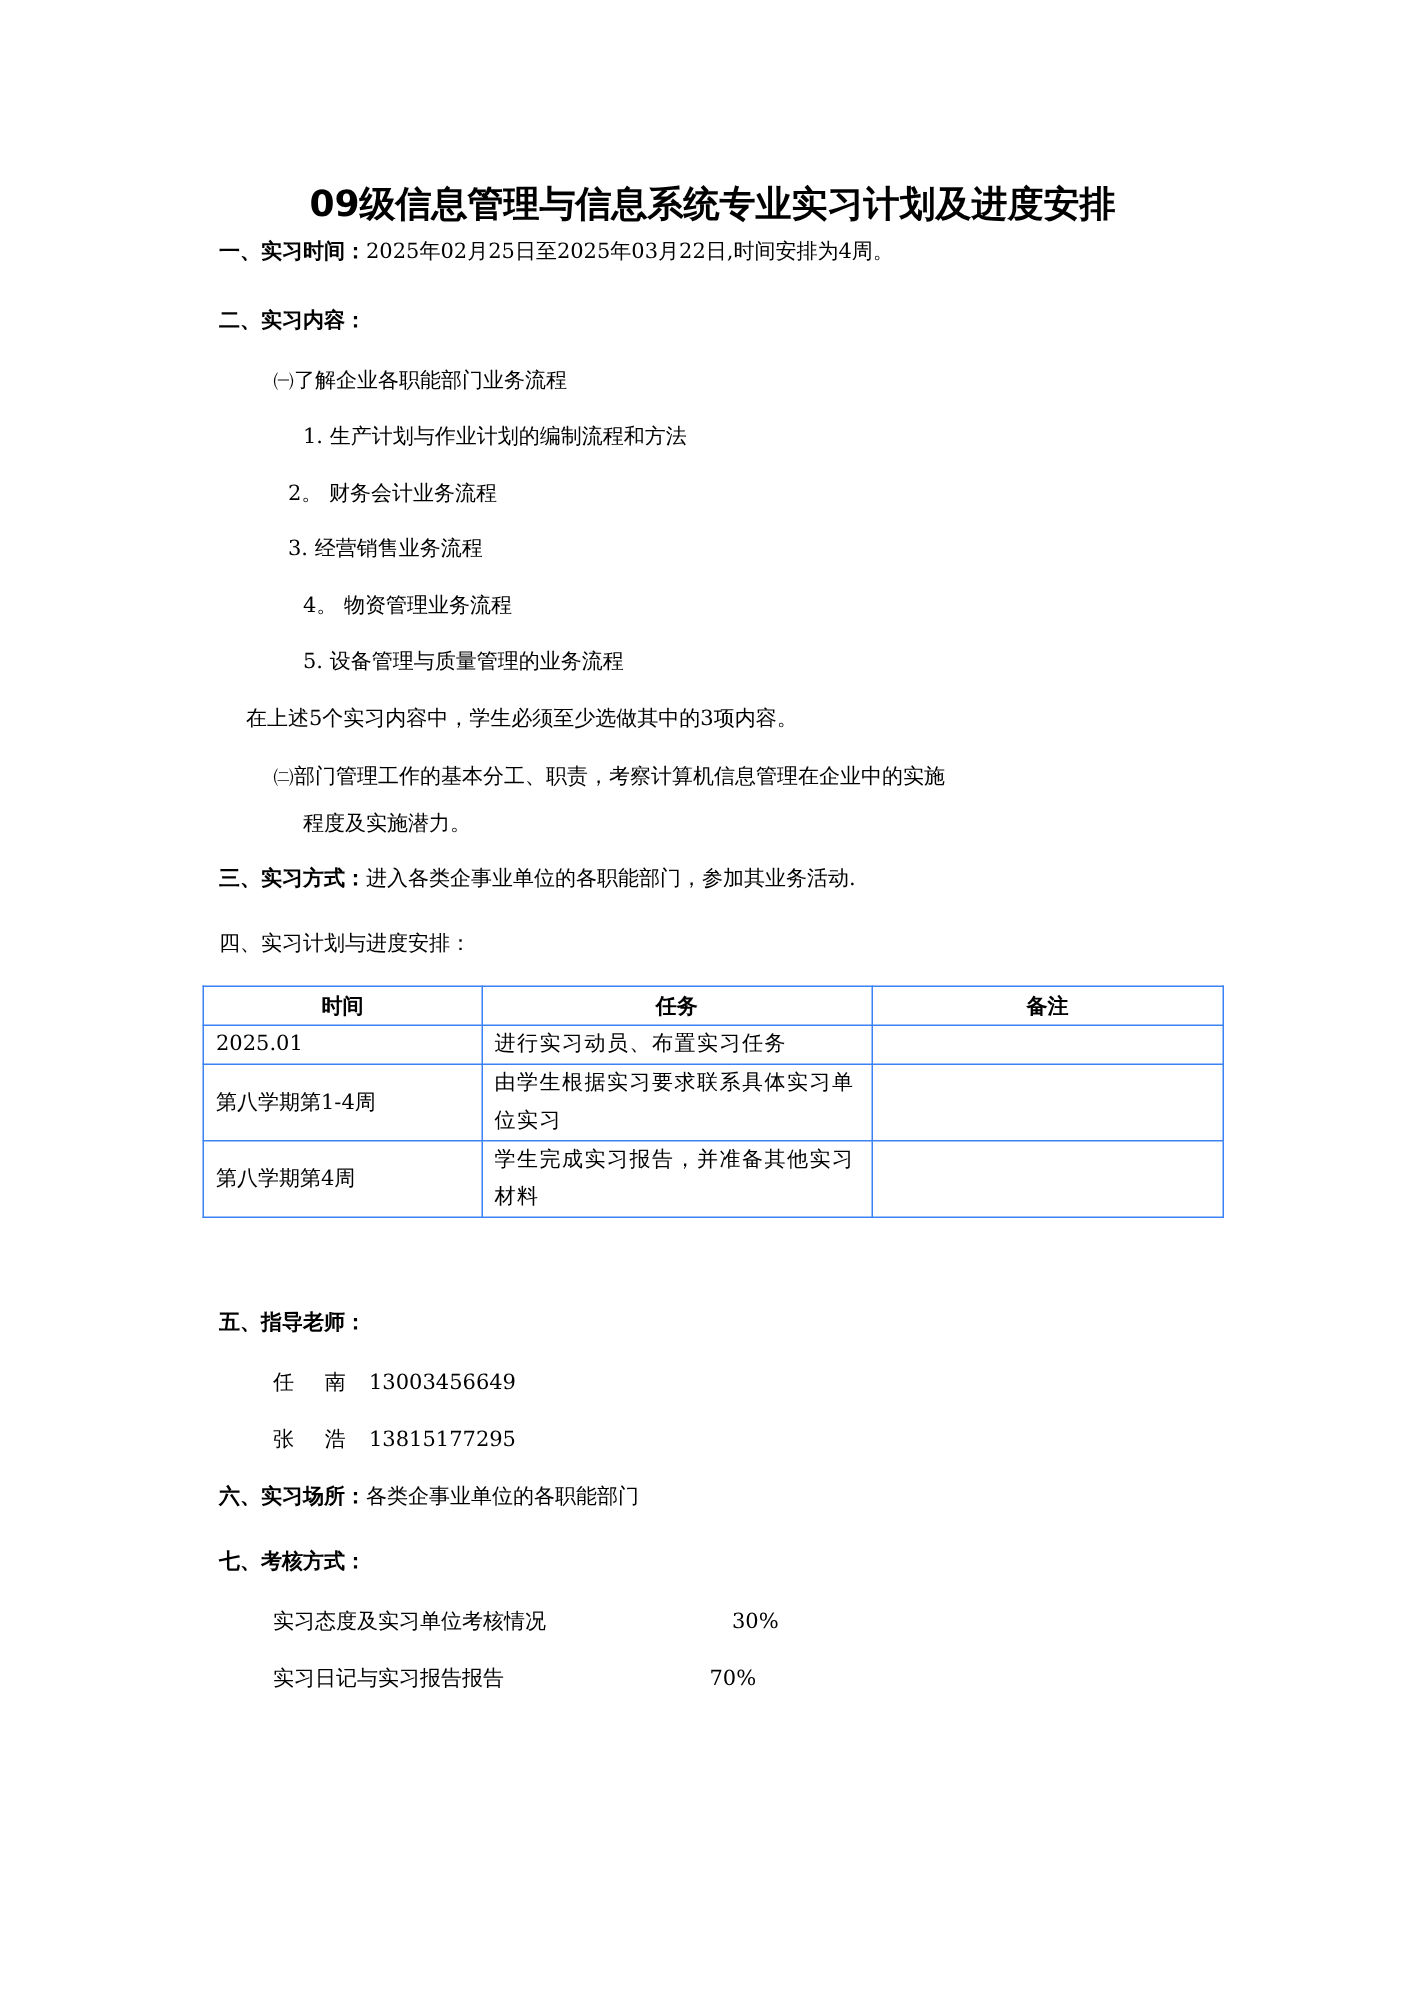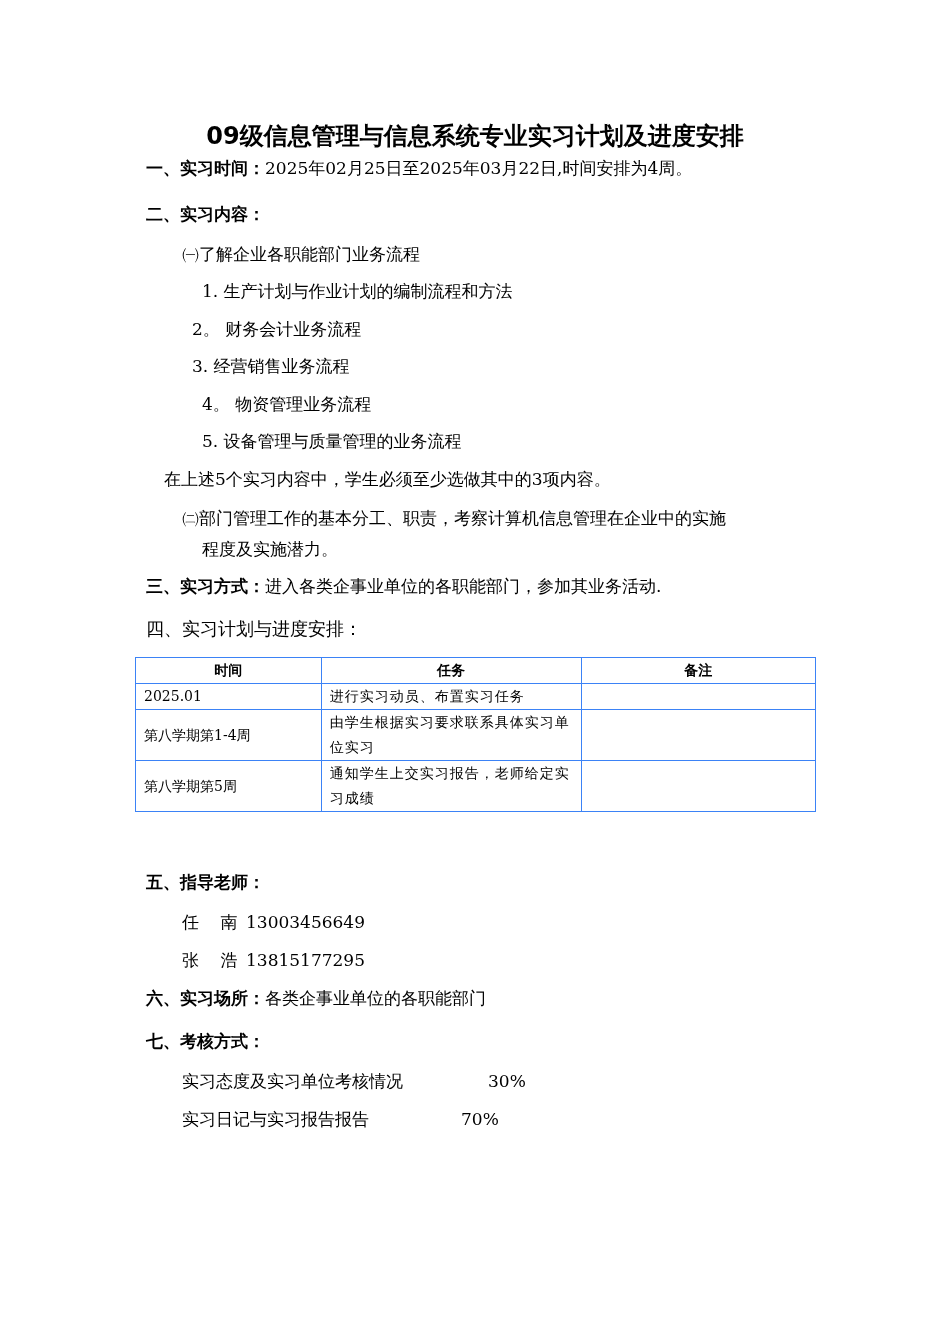--- a/index.html
+++ b/index.html
@@ -9,23 +9,23 @@
       font-family: "DejaVu Serif", "Liberation Serif", serif;
       color: #000;
       overflow: hidden;
     }
     .abs { position: absolute; white-space: nowrap; }
     .title {
       left: 0; width: 950px; top: 121px; text-align: center;
       font-family: "DejaVu Sans", "Liberation Sans", sans-serif;
       font-size: 24px; line-height: 30px;
     }
-    .line { font-size: 17px; line-height: 24px; }
+    .line { font-size: 14px; line-height: 24px; }
     .bold { font-weight: bold; font-family: "DejaVu Sans", "Liberation Sans", sans-serif; }
-    .small { font-size: 18px; line-height: 20px; }
+    .small { font-size: 14px; line-height: 20px; }
 
     table.plan {
       position: absolute; left: 135px; top: 657px;
       width: 681px; border-collapse: collapse;
       font-size: 14px;
     }
     table.plan th, table.plan td {
       border: 1px solid #3b82f6;
       padding: 0 8px;
       vertical-align: middle;
@@ -86,22 +86,22 @@
       <td>2025.01</td>
       <td class="task">进行实习动员、布置实习任务</td>
       <td></td>
     </tr>
     <tr class="double">
       <td>第八学期第1-4周</td>
       <td class="task">由学生根据实习要求联系具体实习单位实习</td>
       <td></td>
     </tr>
     <tr class="double">
-      <td>第八学期第5周</td>
-      <td class="task">通知学生上交实习报告，老师给定实习成绩</td>
+      <td>第八学期第4周</td>
+      <td class="task">学生完成实习报告，并准备其他实习材料</td>
       <td></td>
     </tr>
   </tbody>
 </table>
 
 <div class="abs line bold" style="left:146px; top:870px;">五、指导老师：</div>
 
 <div class="abs line" style="left:182px; top:910px;">
   <span class="teacher-name">任 南</span><span>13003456649</span>
 </div>
@@ -116,13 +116,13 @@
 <div class="abs line bold" style="left:146px; top:1029px;">七、考核方式：</div>
 
 <div class="abs line" style="left:182px; top:1069px;">
   <span class="assess-label">实习态度及实习单位考核情况</span>
 </div>
 <div class="abs line" style="left:488px; top:1069px;">30%</div>
 
 <div class="abs line" style="left:182px; top:1107px;">
   <span class="assess-label">实习日记与实习报告报告</span>
 </div>
-<div class="abs line" style="left:461px; top:1107px;">70%</div>
+<div class="abs line" style="left:473px; top:1107px;">70%</div>
 
 </body></html>

